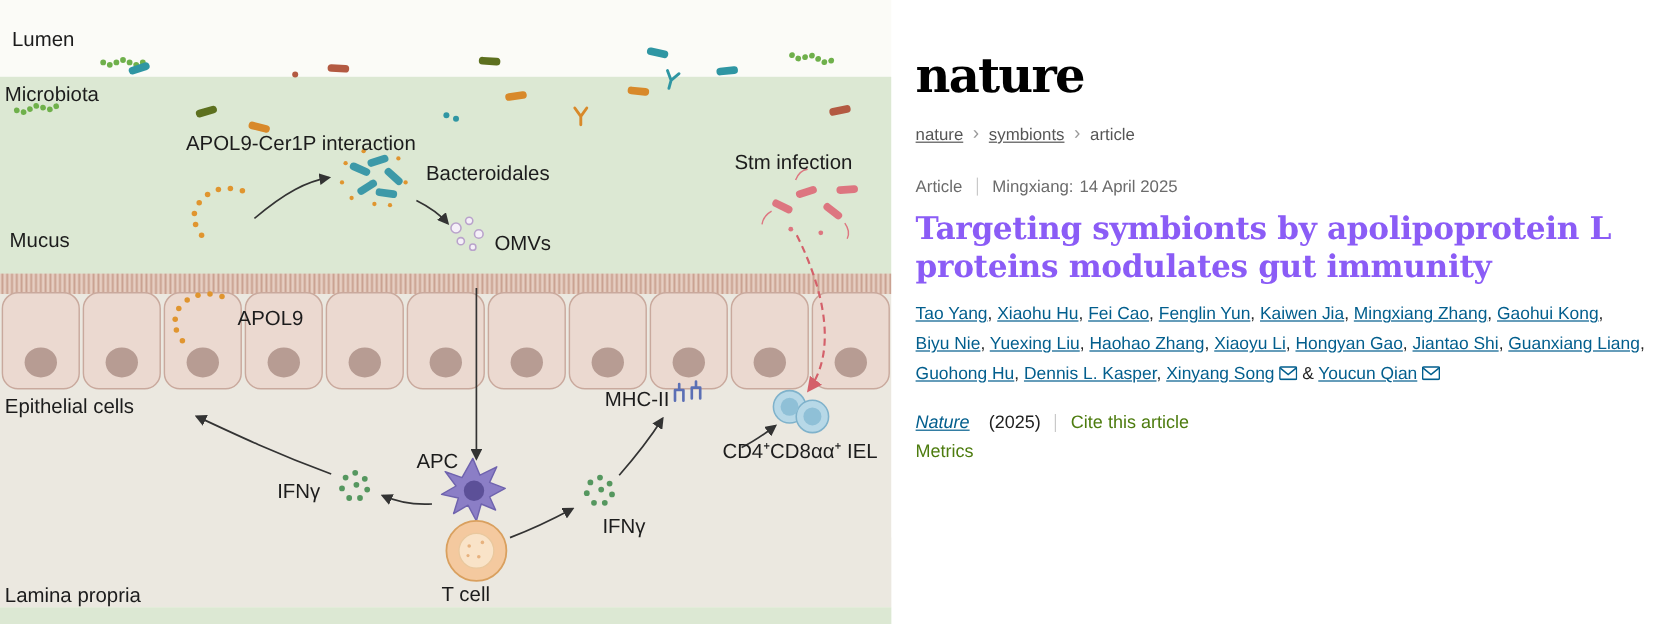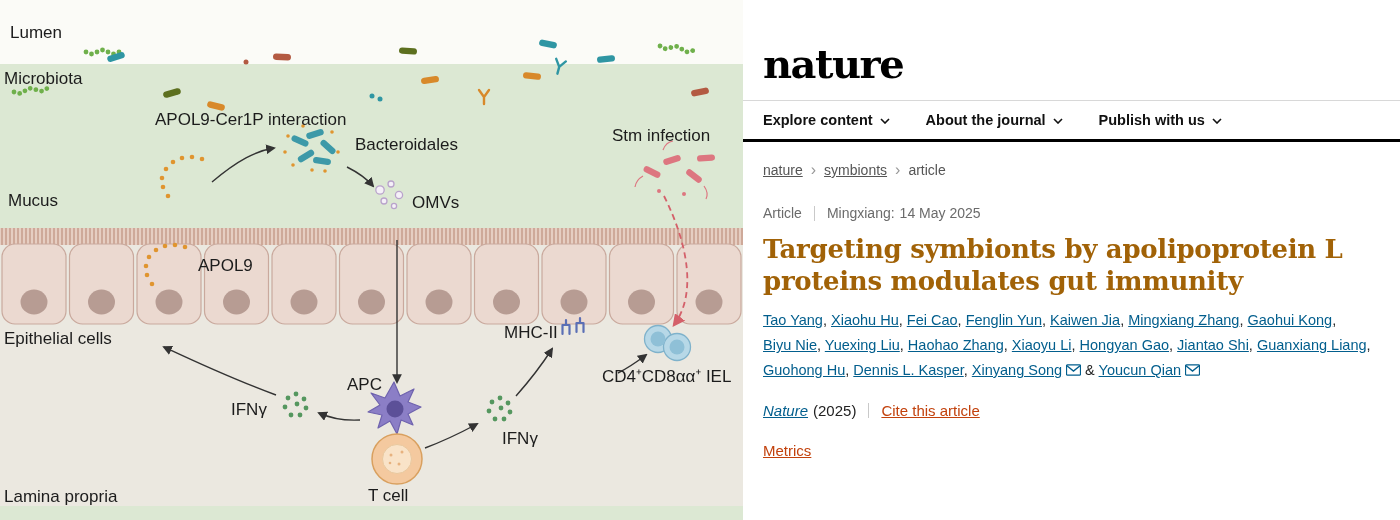--- a/index.html
+++ b/index.html
@@ -28,31 +28,31 @@
   .chev{margin-top:2px;}
   .breadcrumb{margin:20px 0 0 20px;font-size:14px;color:#555;display:flex;align-items:center;gap:8px;}
   .breadcrumb a{color:#555;text-decoration:underline;cursor:pointer;}
   .bc-sep{color:#999;font-size:16px;line-height:1;}
   .bc-current{color:#555;}
   .meta{margin:27px 0 0 20px;font-size:14px;color:#6b6b6b;display:flex;align-items:center;}
   .vbar{display:inline-block;width:1px;height:15px;background:#c9c9c9;margin:0 12px;}
   .pub-date{margin-left:5px;}
   .title{
     margin:13px 0 0 20px;max-width:630px;font-family:"DejaVu Serif",serif;font-weight:700;
-    font-size:26px;line-height:1.22;letter-spacing:-0.3px;color:#a16207;
+    font-size:26px;line-height:1.22;letter-spacing:-0.3px;color:#8b5cf6;
   }
   .authors{margin:11px 0 0 20px;max-width:635px;font-size:14.5px;line-height:1.7;color:#222;}
   .author-link{color:#025e8d;text-decoration:underline;cursor:pointer;white-space:nowrap;}
   .author-sep{color:#222;}
   .envelope{color:#025e8d;margin-left:4px;display:inline-block;vertical-align:-1px;cursor:pointer;}
   .journal-line{margin:19px 0 0 20px;font-size:15px;color:#222;display:flex;align-items:center;}
   .journal-name{font-style:italic;color:#025e8d;text-decoration:underline;cursor:pointer;}
-  .journal-year{margin-left:5px;}
-  .plain-link{color:#c2410c;text-decoration:underline;cursor:pointer;font-size:15px;}
-  .metrics-row{margin:23px 0 0 20px;}
+  .journal-year{margin-left:16px;}
+  .plain-link{color:#4d7c0f;cursor:pointer;font-size:15px;}
+  .metrics-row{margin:7px 0 0 20px;}
 </style>
 </head>
 <body>
 
 <div class="figure-panel">
 <svg width="743" height="520" viewBox="0 0 743 520" xmlns="http://www.w3.org/2000/svg">
   <defs>
     <pattern id="mv" width="4" height="17" patternUnits="userSpaceOnUse">
       <rect width="4" height="17" fill="#e6cec2"></rect>
       <rect x="1.2" width="1.6" height="17" fill="#c9a08f"></rect>
@@ -272,54 +272,34 @@
     <text x="368" y="501">T cell</text>
     <text x="4" y="502">Lamina propria</text>
   </g>
 </svg>
 </div>
 
 <div class="article-panel">
 
   <div class="logo">nature</div>
 
-  <nav class="topnav">
-    <button class="nav-item">
-      <span>Explore content</span>
-      <svg class="chev" width="10" height="6" viewBox="0 0 10 6">
-          <path d="M1,1 L5,5 L9,1" fill="none" stroke="#111" stroke-width="1.6"></path>
-        </svg>
-    </button>
-    <button class="nav-item">
-      <span>About the journal</span>
-      <svg class="chev" width="10" height="6" viewBox="0 0 10 6">
-          <path d="M1,1 L5,5 L9,1" fill="none" stroke="#111" stroke-width="1.6"></path>
-        </svg>
-    </button>
-    <button class="nav-item">
-      <span>Publish with us</span>
-      <svg class="chev" width="10" height="6" viewBox="0 0 10 6">
-          <path d="M1,1 L5,5 L9,1" fill="none" stroke="#111" stroke-width="1.6"></path>
-        </svg>
-    </button>
-  </nav>
 
   <div class="breadcrumb">
     <a>nature</a>
     <span class="bc-sep">›</span>
     <a>symbionts</a>
     <span class="bc-sep">›</span>
     <span class="bc-current">article</span>
   </div>
 
   <div class="meta">
     <span>Article</span>
     <span class="vbar"></span>
     <span>Mingxiang:</span>
-    <span class="pub-date">14 May 2025</span>
+    <span class="pub-date">14 April 2025</span>
   </div>
 
   <h1 class="title">Targeting symbionts by apolipoprotein L proteins modulates gut immunity</h1>
 
   <p class="authors"><a class="author-link">Tao Yang</a><span class="author-sep">, </span><a class="author-link">Xiaohu Hu</a><span class="author-sep">, </span><a class="author-link">Fei Cao</a><span class="author-sep">, </span><a class="author-link">Fenglin Yun</a><span class="author-sep">, </span><a class="author-link">Kaiwen Jia</a><span class="author-sep">, </span><a class="author-link">Mingxiang Zhang</a><span class="author-sep">, </span><a class="author-link">Gaohui Kong</a><span class="author-sep">, </span><a class="author-link">Biyu Nie</a><span class="author-sep">, </span><a class="author-link">Yuexing Liu</a><span class="author-sep">, </span><a class="author-link">Haohao Zhang</a><span class="author-sep">, </span><a class="author-link">Xiaoyu Li</a><span class="author-sep">, </span><a class="author-link">Hongyan Gao</a><span class="author-sep">, </span><a class="author-link">Jiantao Shi</a><span class="author-sep">, </span><a class="author-link">Guanxiang Liang</a><span class="author-sep">, </span><a class="author-link">Guohong Hu</a><span class="author-sep">, </span><a class="author-link">Dennis L. Kasper</a><span class="author-sep">, </span><a class="author-link">Xinyang Song</a><span class="envelope"><svg width="15" height="12" viewBox="0 0 16 12">
           <rect x="0.5" y="0.5" width="15" height="11" rx="1" fill="none" stroke="currentColor" stroke-width="1.4"></rect>
           <path d="M1,1.5 L8,7.2 L15,1.5" fill="none" stroke="currentColor" stroke-width="1.4"></path>
         </svg></span><span class="author-sep"> &amp; </span><a class="author-link">Youcun Qian</a><span class="envelope"><svg width="15" height="12" viewBox="0 0 16 12">
           <rect x="0.5" y="0.5" width="15" height="11" rx="1" fill="none" stroke="currentColor" stroke-width="1.4"></rect>
           <path d="M1,1.5 L8,7.2 L15,1.5" fill="none" stroke="currentColor" stroke-width="1.4"></path>

